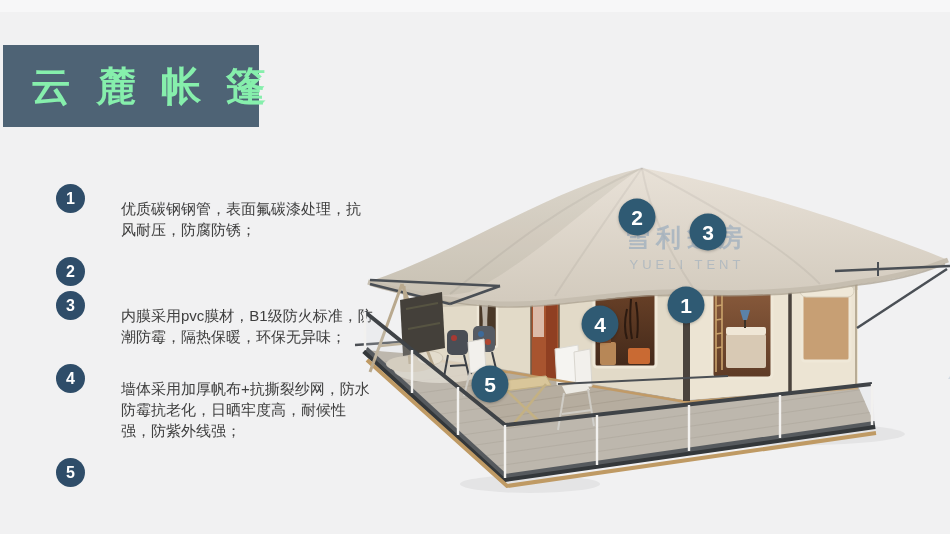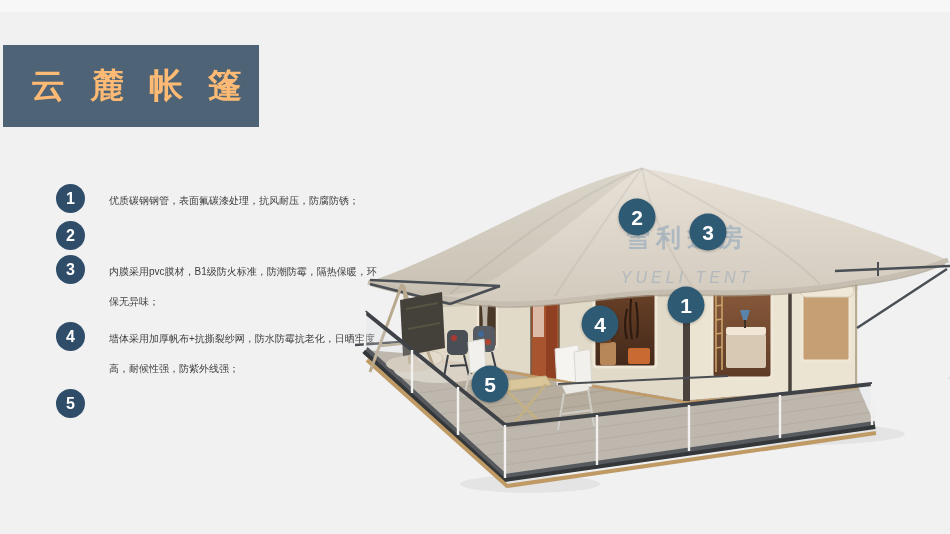--- a/index.html
+++ b/index.html
@@ -7,38 +7,38 @@
     position:relative;width:950px;height:534px;overflow:hidden;
     background:linear-gradient(#f7f7f8 0,#f7f7f8 12px,#f1f1f2 12px);
     font-family:"Liberation Sans","DejaVu Sans",sans-serif;
   }
   
   .title-box{
     position:absolute;left:3px;top:45px;width:256px;height:82px;
     background:#4e6375;display:flex;align-items:center;padding-left:28px;box-sizing:border-box;
   }
   .title-box h1{
-    margin:0;color:#fdba74;font-size:34px;font-weight:bold;letter-spacing:25px;white-space:nowrap;
+    margin:0;color:#86efac;font-size:40px;font-weight:bold;letter-spacing:25px;white-space:nowrap;
   }
   
   .features{position:absolute;left:56px;top:186px;width:330px;}
   .feature{display:flex;align-items:flex-start;gap:24px;margin-bottom:7px;}
   .badge{
     flex:0 0 auto;width:29px;height:29px;border-radius:50%;background:#2f4d69;color:#fff;
     display:flex;align-items:center;justify-content:center;font-size:16px;font-weight:bold;margin-top:-2px;
   }
-  .ftext{margin:0;width:282px;font-size:10px;line-height:30px;color:#3e3e3e;}
+  .ftext{margin:12px;width:282px;font-size:15px;line-height:21px;color:#3e3e3e;}
   
   .illustration{position:absolute;left:0;top:0;width:950px;height:534px;pointer-events:none;}
   .illustration svg{position:absolute;left:350px;top:134px;}
   
   .watermark{position:absolute;left:592px;top:219px;width:190px;text-align:center;z-index:3;}
   .wm-logo{opacity:.45;line-height:0;}
   .wm-cn{font-size:25px;font-weight:bold;letter-spacing:6px;color:rgba(134,160,186,.55);margin-top:2px;white-space:nowrap;}
-  .wm-en{font-size:16px;letter-spacing:4px;color:rgba(134,160,186,.45);margin-top:15px;white-space:nowrap;font-style:italic;}
+  .wm-en{font-size:13px;letter-spacing:4px;color:rgba(134,160,186,.45);margin-top:3px;white-space:nowrap;}
   
   .marker{
     position:absolute;width:37px;height:37px;border-radius:50%;background:#2f5a73;z-index:5;
     transform:translate(-50%,-50%);display:flex;align-items:center;justify-content:center;
     box-shadow:0 1px 3px rgba(0,0,0,.25);
   }
   .mnum{color:#fff;font-size:21px;font-weight:bold;}
 </style>
 </head>
 <body>

